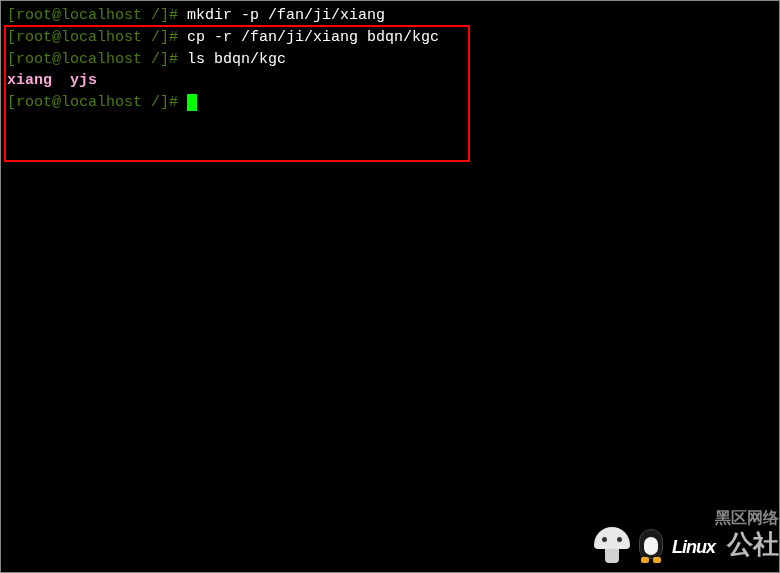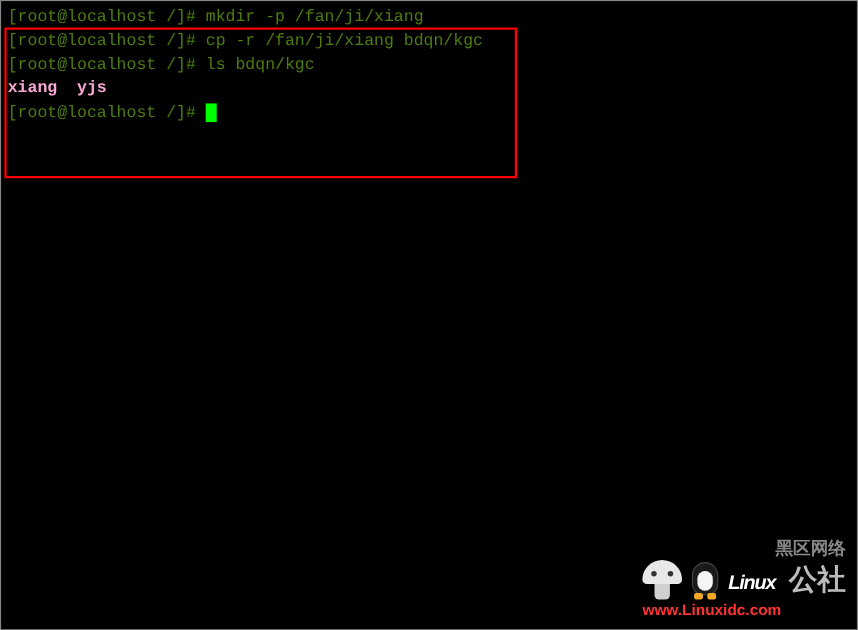--- a/index.html
+++ b/index.html
@@ -24,43 +24,43 @@
       white-space: pre;
     }
     .line {
       display: block;
       min-height: 1.45em;
     }
     .prompt {
       color: #4d7c0f;
     }
     .command {
-      color: #4d7c0f;
+      color: #ffffff;
     }
     .output {
       color: #f9a8d4;
       font-weight: bold;
     }
     .cursor {
       display: inline-block;
       width: 10px;
       height: 17px;
       background: #00ff00;
       vertical-align: text-bottom;
     }
     .highlight-box {
       position: absolute;
       border: 2px solid #ff0000;
       pointer-events: none;
     }
     .watermark {
       position: absolute;
       bottom: 8px;
-      right: 10px;
-      text-align: left;
+      right: 0;
+      text-align: center;
       font-family: Arial, sans-serif;
       pointer-events: none;
     }
     .watermark-logo {
       display: flex;
       align-items: center;
       justify-content: flex-end;
       gap: 6px;
     }
     .mushroom-icon {
@@ -182,14 +182,13 @@
       <div class="penguin-feet">
         <div class="penguin-foot"></div>
         <div class="penguin-foot"></div>
       </div>
     </div>
     <div style="position:relative;">
       <div style="position:absolute; top:-20px; right:0; font-size:16px; color:#888; font-weight:bold;">黑区网络</div>
       <span class="watermark-text-1">Linux</span><span class="watermark-text-2">公社</span>
     </div>
   </div>
-  <div class="watermark-url">www.Linuxidc.com</div>
 </div>
 
 </body></html>

